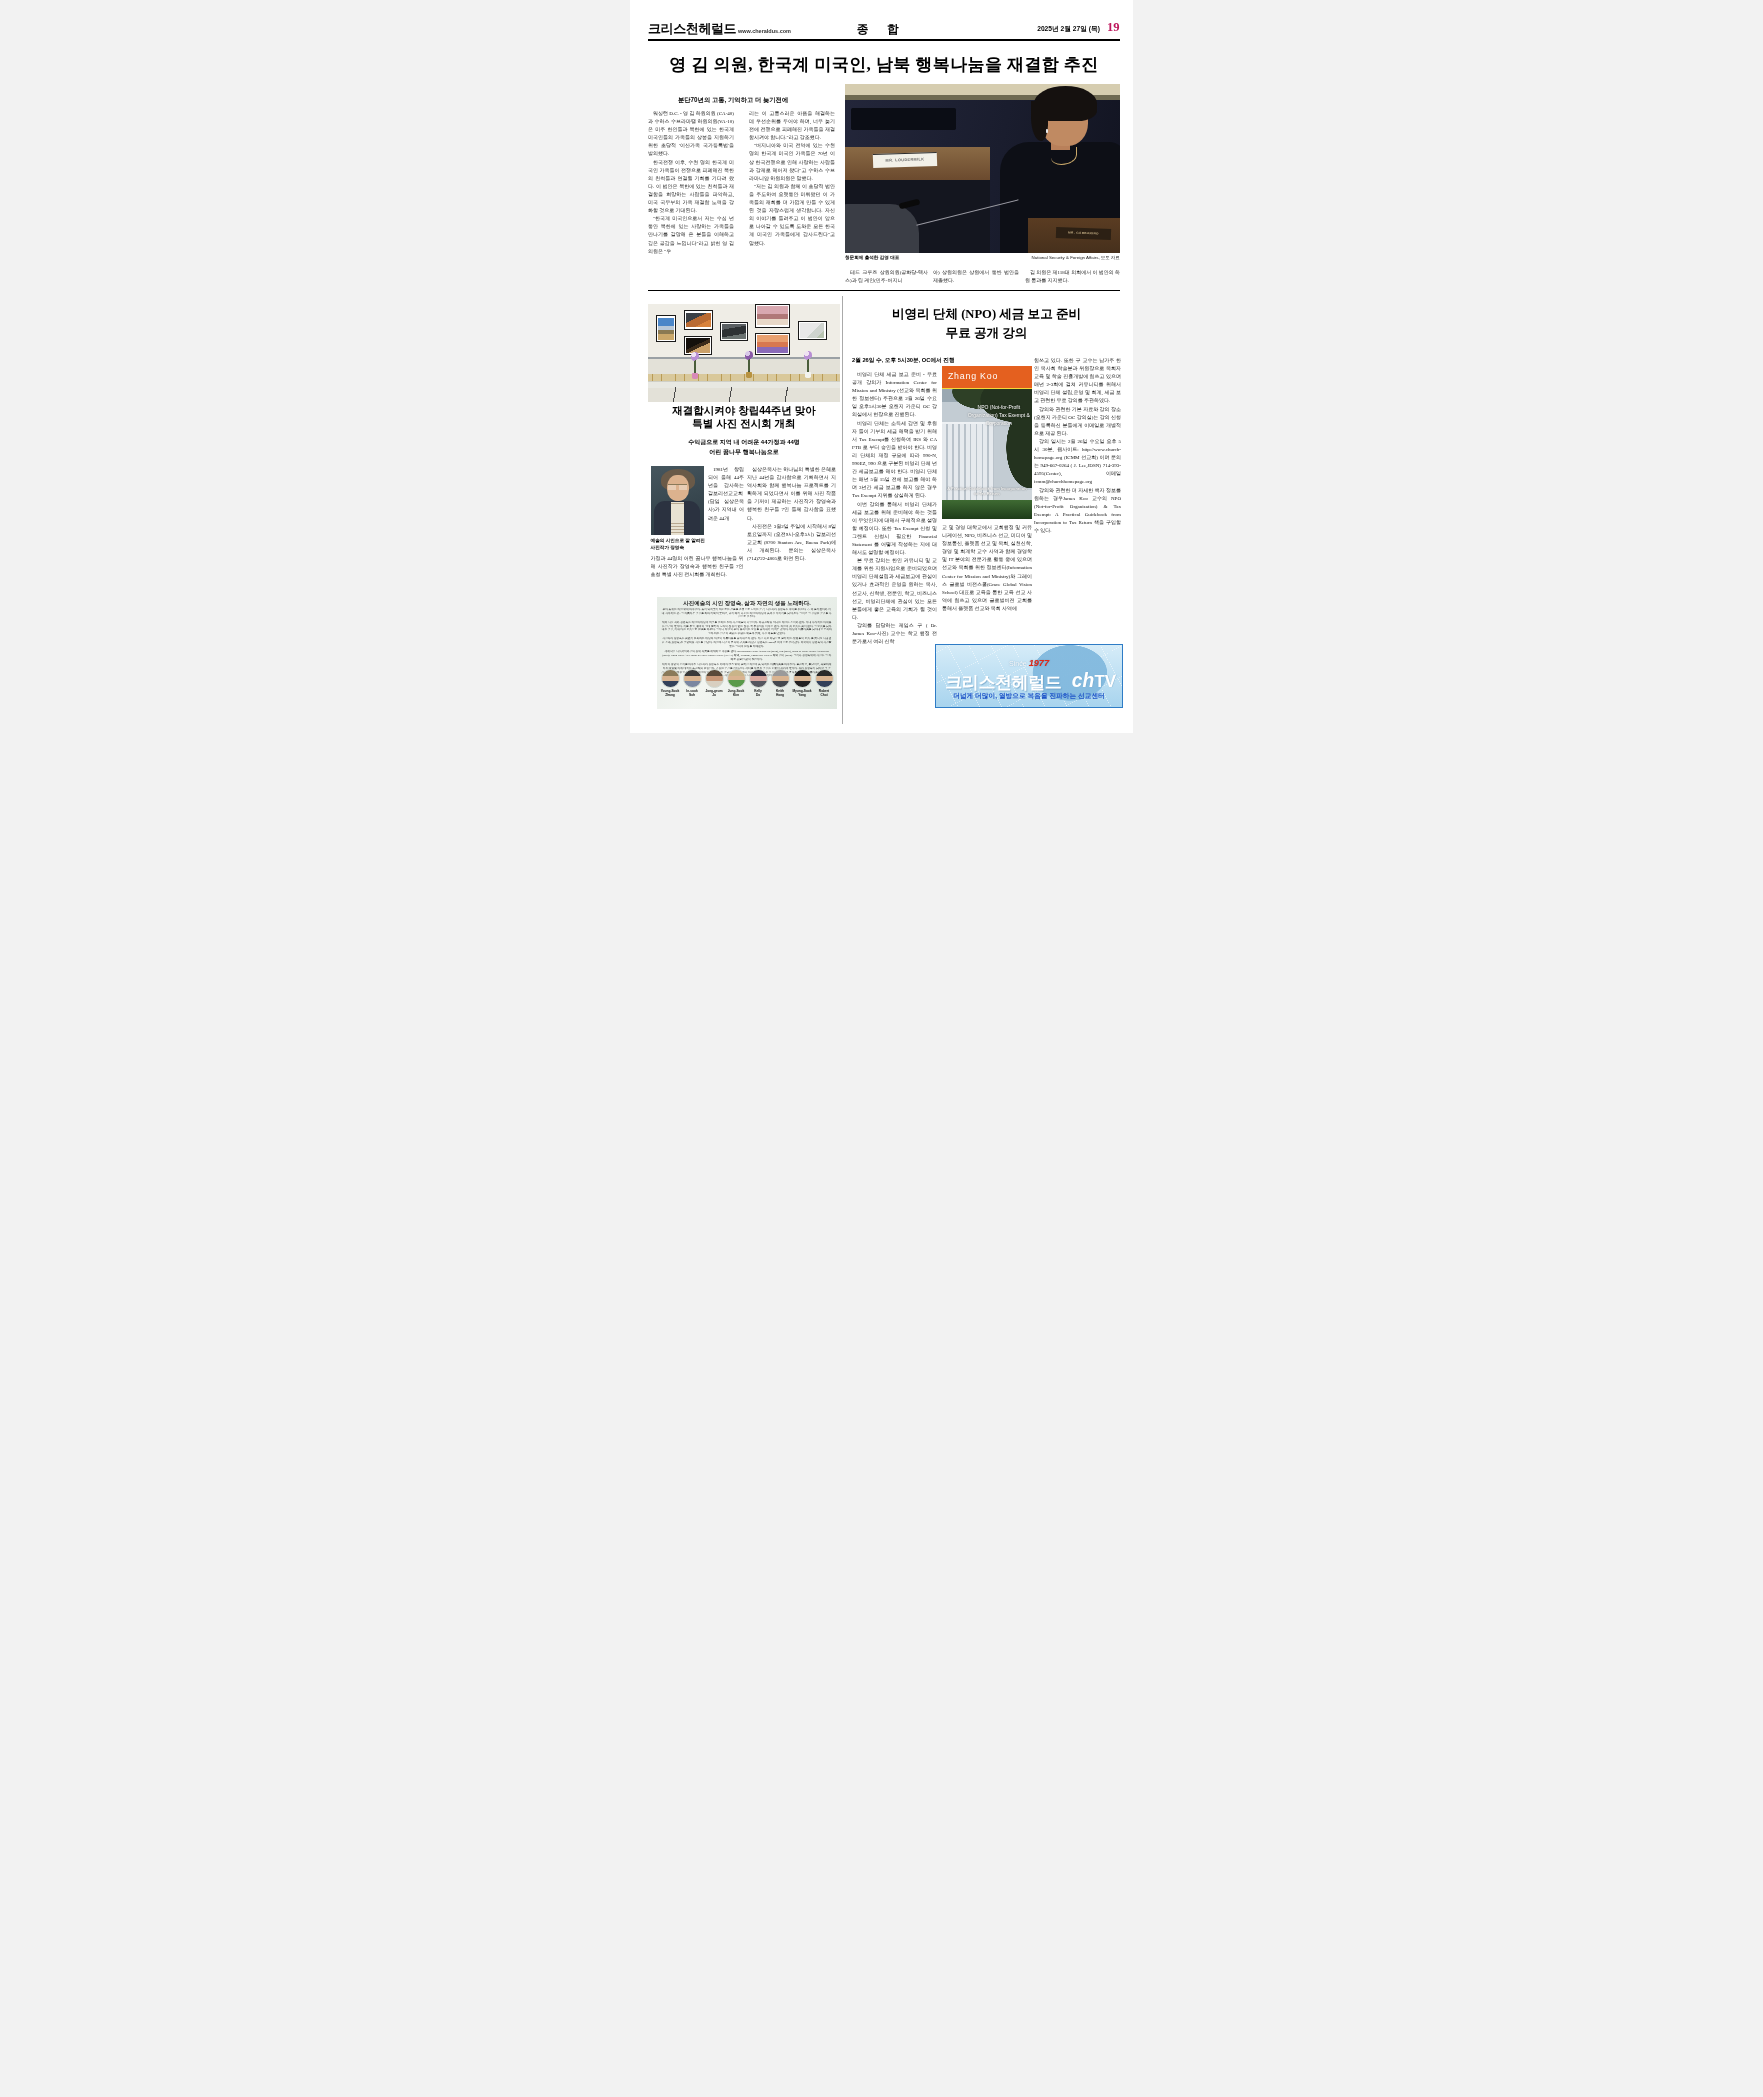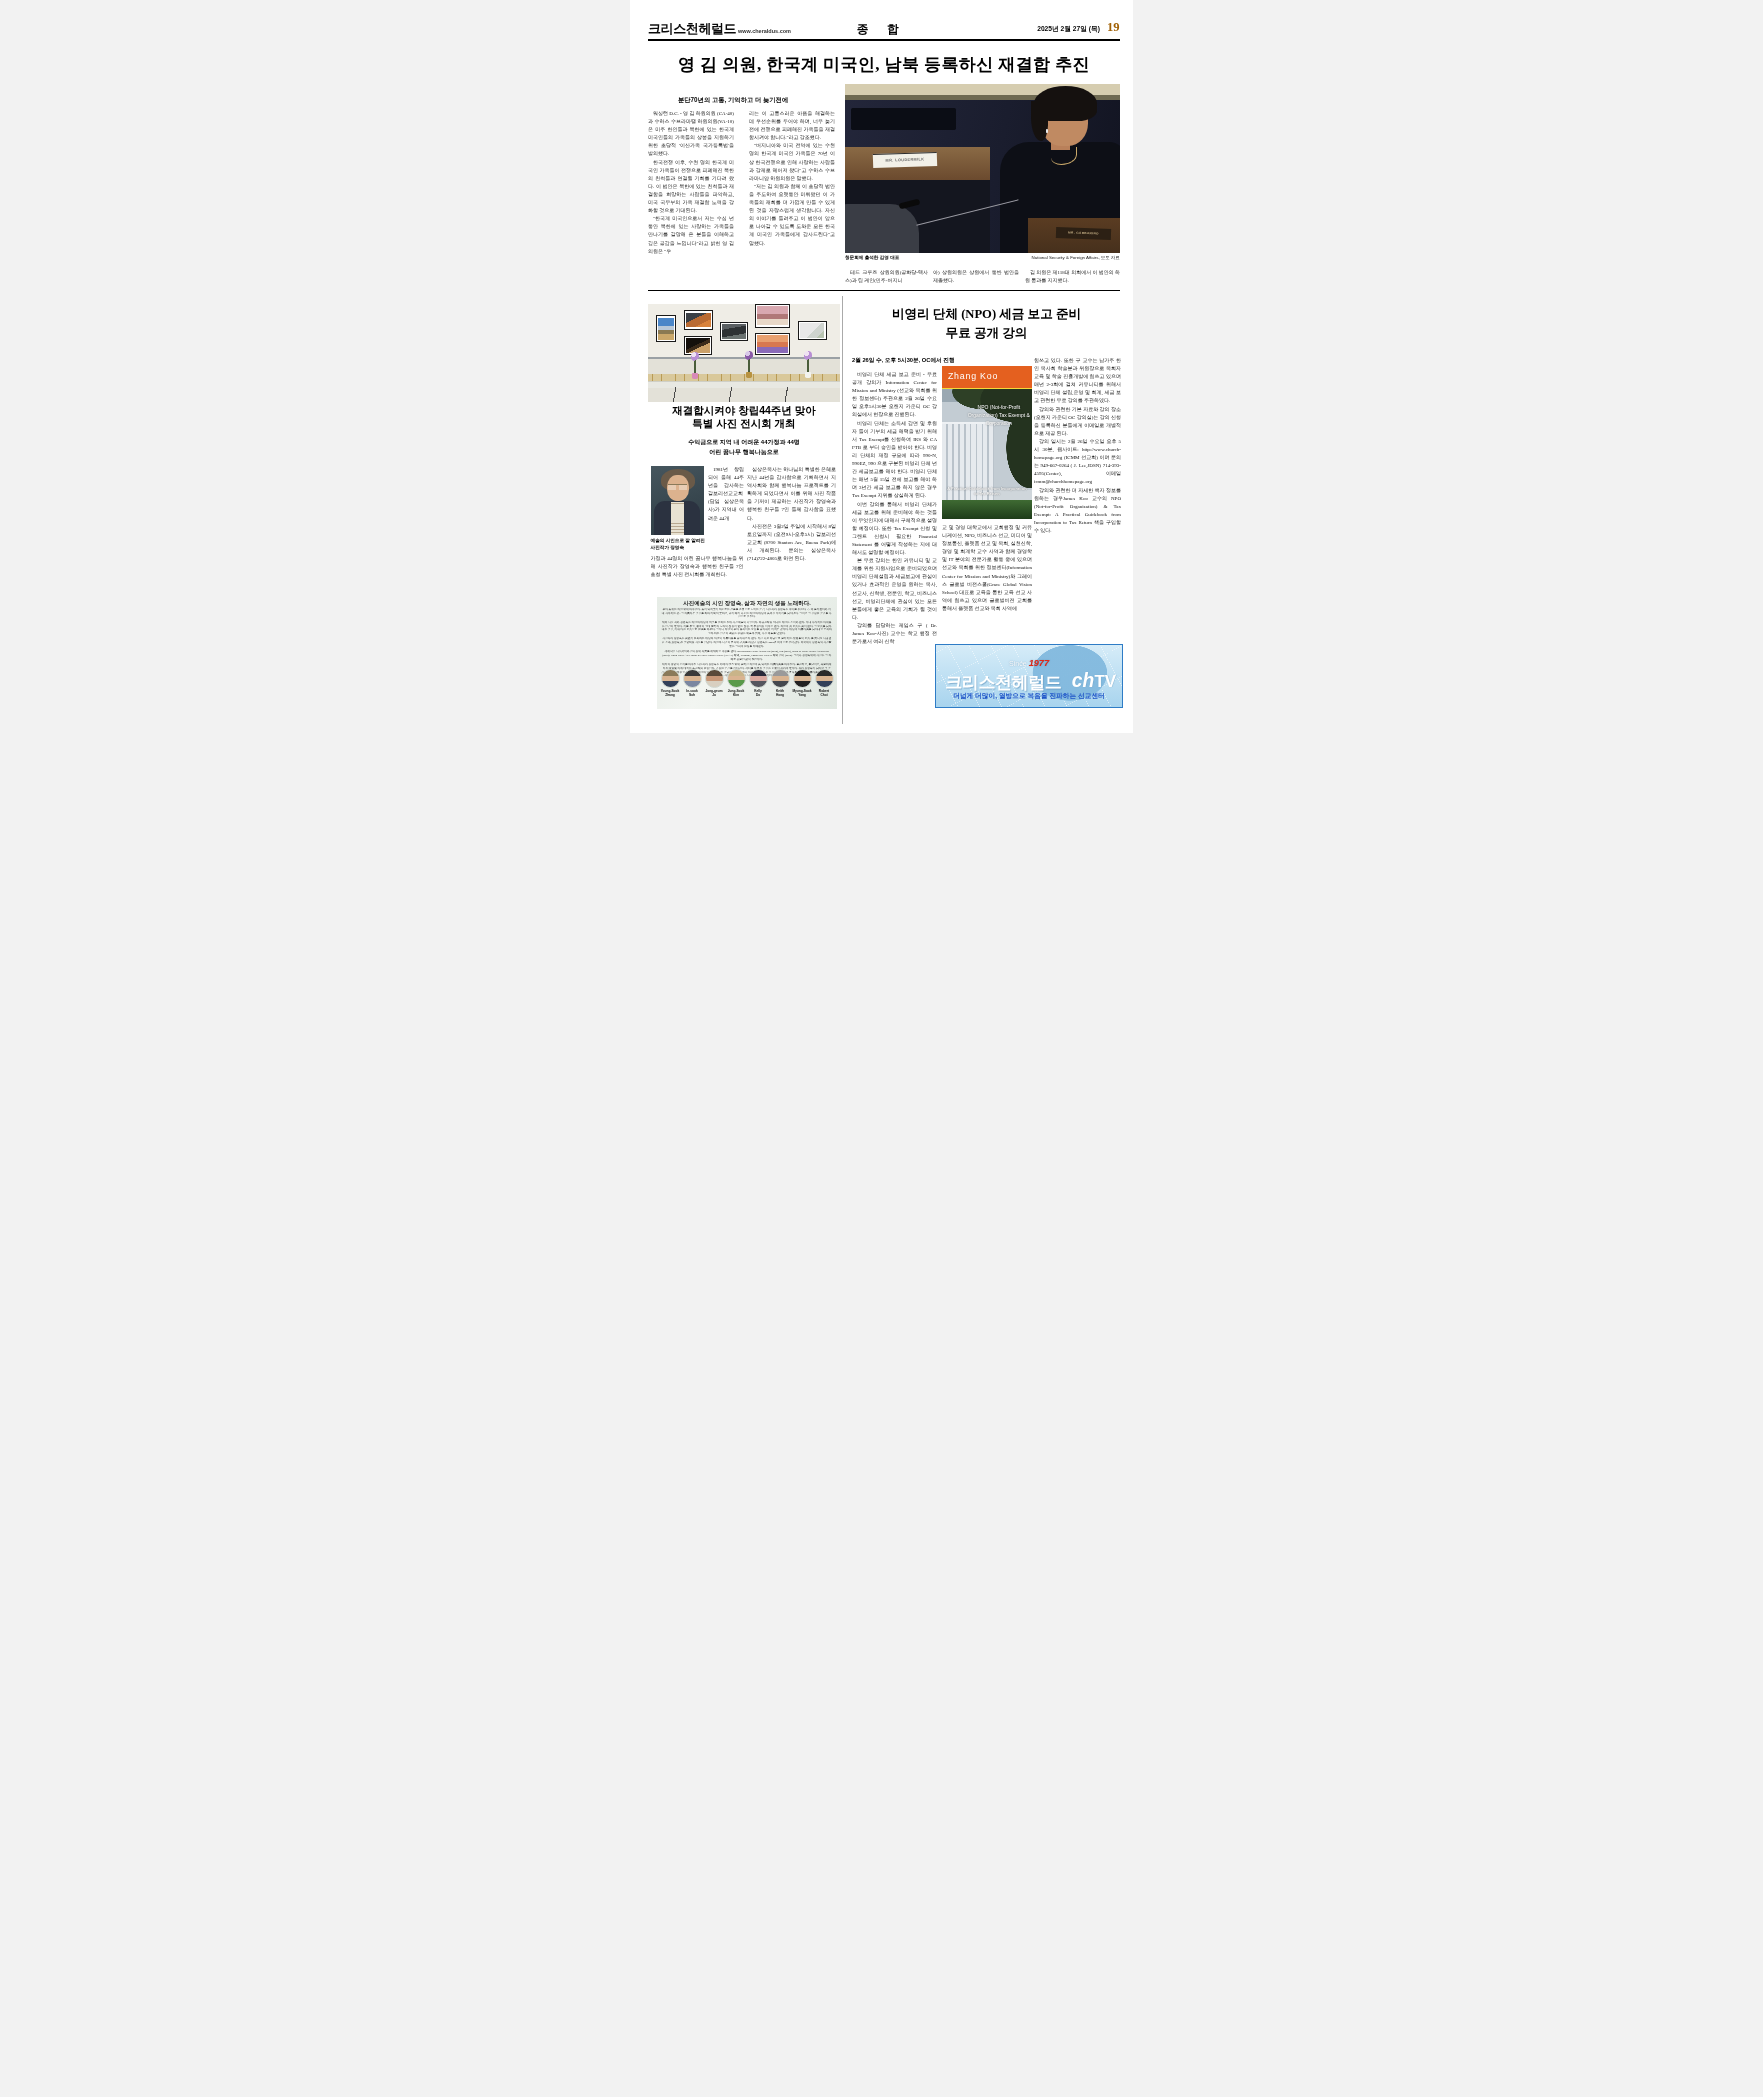--- a/index.html
+++ b/index.html
@@ -5,21 +5,21 @@
   html,body{margin:0;padding:0;background:#f2f2f2;}
   .page{position:relative;width:503px;height:733px;background:#ffffff;margin:0 auto;
         font-family:"Liberation Serif","DejaVu Serif",serif;color:#111;overflow:hidden;}
   .abs{position:absolute;}
 
   
   .hdr-logo{left:18px;top:20px;font-family:"Liberation Sans",sans-serif;font-weight:800;font-size:13px;letter-spacing:-0.4px;color:#0a0a0a;}
   .hdr-site{left:108px;top:28px;font-family:"Liberation Sans",sans-serif;font-weight:700;font-size:5.5px;color:#333;}
   .hdr-section{left:50%;top:22px;transform:translateX(-50%);font-family:Liberation Sans, sans-serif;font-weight:800;font-size:11.7px;letter-spacing:7.6px;color:#000;}
   .hdr-date{right:33px;top:25px;font-family:"Liberation Sans",sans-serif;font-weight:700;font-size:6.7px;color:#000;}
-  .hdr-page{right:13.4px;top:20px;font-size:12.6px;font-weight:700;color:#a16207;}
+  .hdr-page{right:13.4px;top:20px;font-size:12.6px;font-weight:700;color:#be185d;}
   .hdr-rule{left:18px;right:13.4px;top:39px;height:2.1px;background:#000;}
 
   
   .a1-headline{left:18px;width:472px;top:53px;text-align:center;font-size:17px;font-weight:700;letter-spacing:0.4px;color:#000;}
   .a1-kicker{left:48px;top:96px;font-family:"Liberation Sans",sans-serif;font-weight:800;font-size:6.3px;color:#000;}
   .bodycol{font-size:5px;line-height:1.62;text-align:justify;color:#111;overflow:hidden;}
   .bodycol p{margin:0;text-indent:1em;}
   .bodycol p.cont{text-indent:0;}
   .a1c1{left:18px;top:110px;width:86px;height:180px;}
   .a1c2{left:119px;top:110px;width:86px;height:180px;}
@@ -159,21 +159,21 @@
 
 <div class="page">
 
   <div class="abs hdr-logo">크리스천헤럴드</div>
   <div class="abs hdr-site">www.cheraldus.com</div>
   <div class="abs hdr-section">종 합</div>
   <div class="abs hdr-date">2025년 2월 27일 (목)</div>
   <div class="abs hdr-page">19</div>
   <div class="abs hdr-rule"></div>
 
-  <div class="abs a1-headline">영 김 의원, 한국계 미국인, 남북 등록하신 재결합 추진</div>
+  <div class="abs a1-headline">영 김 의원, 한국계 미국인, 남북 행복나눔을 재결합 추진</div>
   <div class="abs a1-kicker">분단70년의 고통, 기억하고 더 늦기전에</div>
 
   <div class="abs bodycol a1c1">
     <p>워싱턴 D.C. - 영 김 하원의원 (CA-40)과 수하스 수브라마땔 하원의원(VA-10)은 미주 한인들과 북한에 있는 한국계 미국인들의 가족들의 상봉을 지원하기 위한 초당적 '이산가족 국가등록법'을 발의했다.</p>
     <p>한국전쟁 이후, 수천 명의 한국계 미국인 가족들이 전쟁으로 피폐해진 북한의 친척들과 연결될 기회를 기다려 왔다. 이 법안은 북한에 있는 친척들과 재결합을 희망하는 사람들을 파악하고, 미국 국무부의 가족 재결합 노력을 강화할 것으로 기대된다.</p>
     <p>"한국계 미국인으로서 저는 수십 년 동안 북한에 있는 사랑하는 가족들을 만나기를 갈망해 온 분들을 이해하고 깊은 공감을 느낍니다"라고 밝힌 영 김 의원은 "우</p>
   </div>
   <div class="abs bodycol a1c2">
     <p class="cont">리는 이 고통스러운 아픔을 해결하는 데 우선순위를 두어야 하며, 너무 늦기 전에 전쟁으로 피폐해진 가족들을 재결합시켜야 합니다."라고 강조했다.</p>
     <p>"버지니아와 미국 전역에 있는 수천 명의 한국계 미국인 가족들은 70년 이상 한국전쟁으로 인해 사랑하는 사람들과 강제로 헤어져 왔다"고 수하스 수브라마니얌 하원의원은 말했다.</p>

